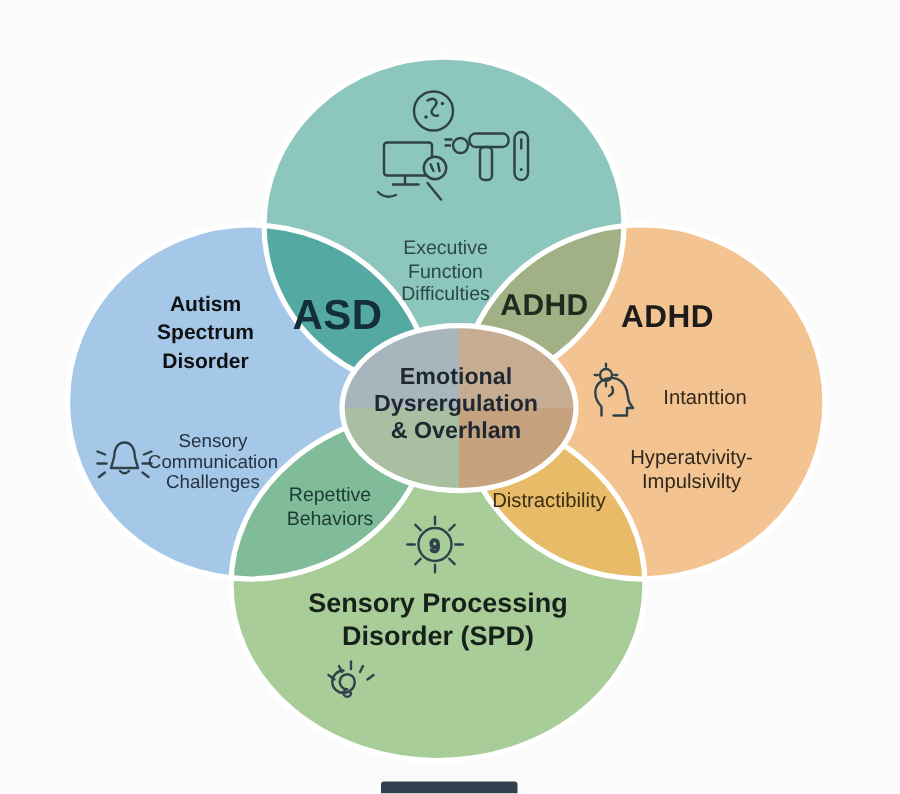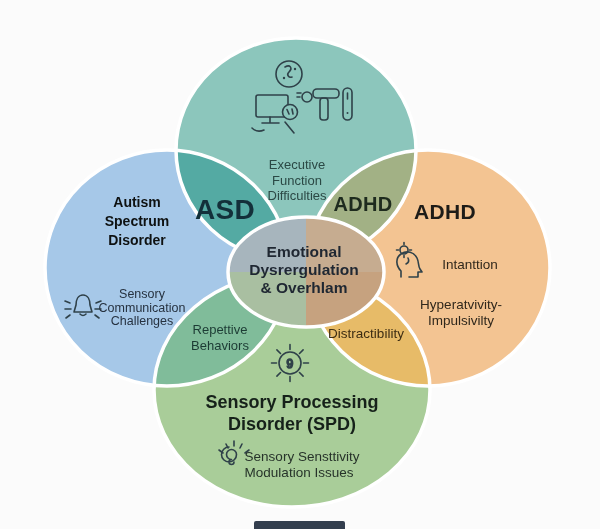--- a/index.html
+++ b/index.html
@@ -178,19 +178,15 @@
     <div>Emotional</div>
     <div>Dysrergulation</div>
     <div>&amp; Overhlam</div>
   </div>
 
   <div class="lbl spd-title">
     <div>Sensory Processing</div>
     <div>Disorder (SPD)</div>
   </div>
 
-  <div class="lbl sensory">
-    <div>Sensory Sensttivity</div>
-    <div>Modulation Issues</div>
-  </div>
 
   <div class="watermark"></div>
 </div>
 
 </body></html>

